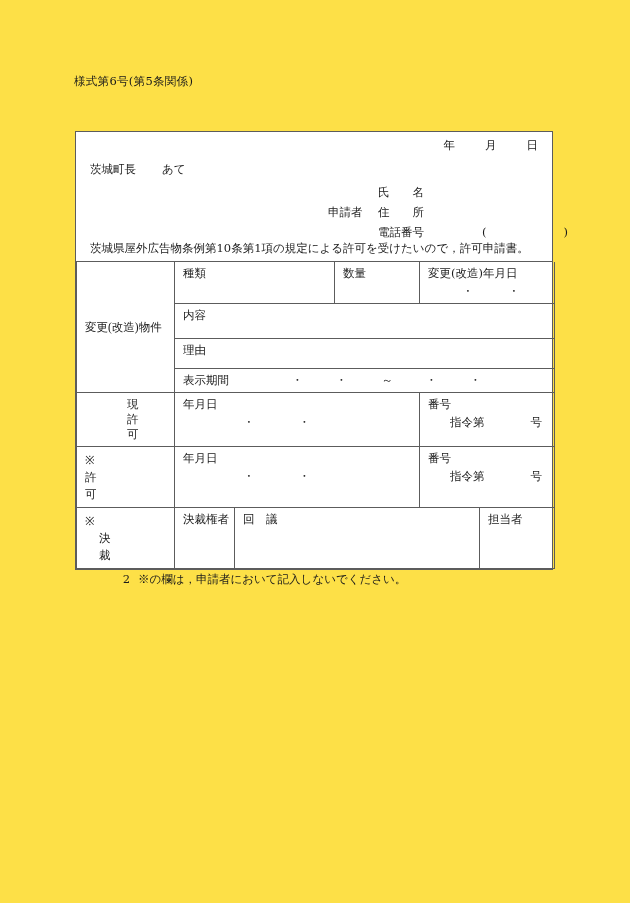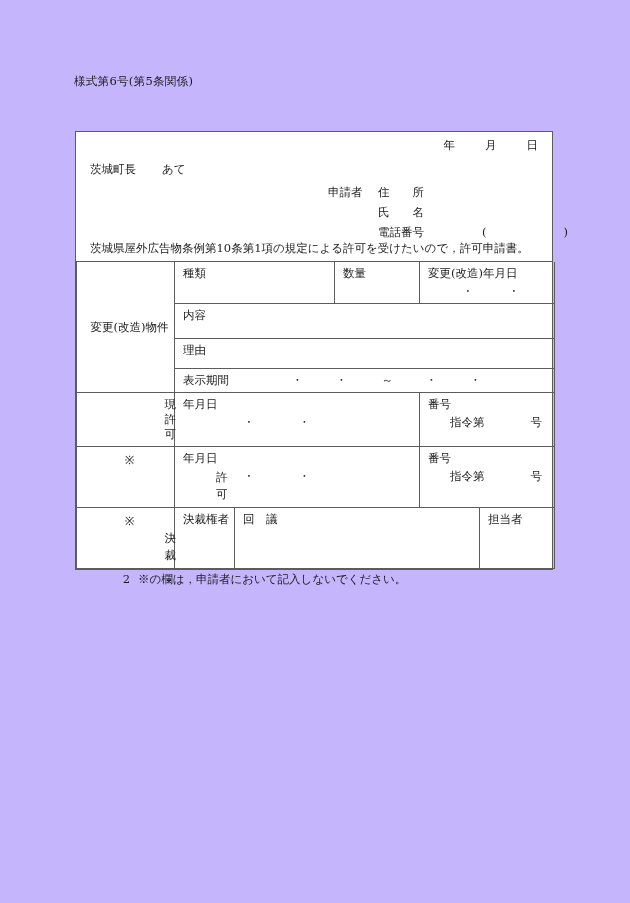--- a/index.html
+++ b/index.html
@@ -14,21 +14,21 @@
     position: relative;
     font-family: "DejaVu Serif", "Liberation Serif", serif;
     color: #1a1a1a;
     overflow: hidden;
   }
   .page {
     position: absolute;
     left: 0; top: 0;
     width: 630px;
     height: 903px;
-    background: #c4b5fd;
+    background: #fde047;
   }
 
   
   .form-code {
     position: absolute;
     left: 74px;
     top: 74px;
     font-size: 11.5px;
     letter-spacing: 0.3px;
     white-space: nowrap;
@@ -120,23 +120,24 @@
     font-size: 11.5px;
     padding: 4px 0 4px 8px;
     vertical-align: top;
     box-sizing: border-box;
   }
   td.no-left  { border-left: none; }
   tr.first-row td { border-top: none; }
   td.last-col { border-right: none; }
 
   .vlabel {
-    text-align: center;
+    text-align: left;
     vertical-align: middle !important;
     padding-left: 8px;
+    font-family: Liberation Serif, serif;
   }
 
   .dots {
     display: block;
     margin-top: 3px;
     white-space: nowrap;
   }
   .dot-sp { display: inline-block; width: 44px; }
 
   .label-spread-3 {
@@ -202,24 +203,24 @@
       <div class="date-line">
         <span>年</span><span class="g"></span><span>月</span><span class="g"></span><span>日</span>
       </div>
 
       <div class="addressee">
         <span>茨城町長</span><span class="ate">あて</span>
       </div>
 
       <div class="applicant">
         <div class="row">
-          <span class="lead">申請者</span><span class="lbl">住　　所</span>
+          <span class="lead"></span><span class="lbl">氏　　名</span>
         </div>
         <div class="row">
-          <span class="lead"></span><span class="lbl">氏　　名</span>
+          <span class="lead">申請者</span><span class="lbl">住　　所</span>
         </div>
         <div class="row">
           <span class="lead"></span><span class="lbl">電話番号</span><span class="paren">(　　)</span>
         </div>
       </div>
 
       <div class="declaration">茨城県屋外広告物条例第10条第1項の規定による許可を受けたいので，許可申請書。</div>
     </div>
 
     <table class="grid">

